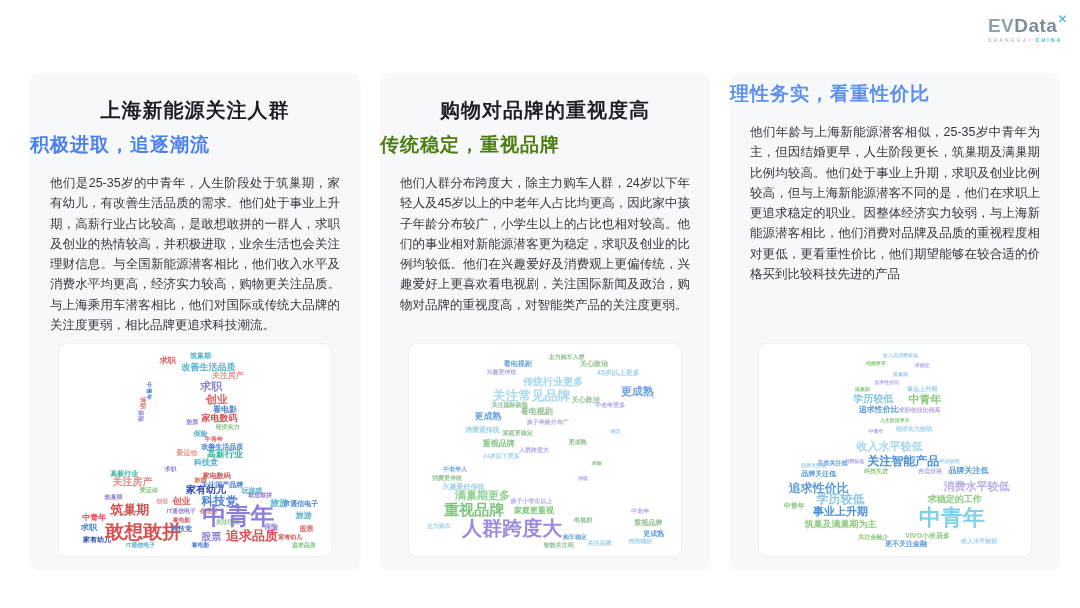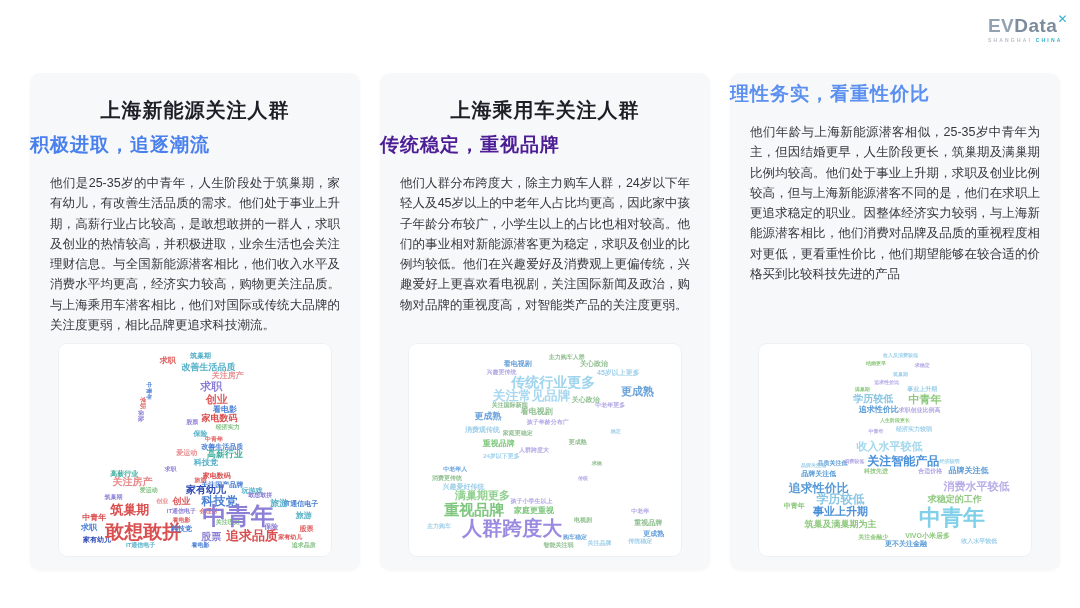--- a/index.html
+++ b/index.html
@@ -105,30 +105,30 @@
           <span class="cw" style="left: 90%; top: 81%; font-size: 8px; color: rgb(84, 176, 200);">旅游</span>
           <span class="cw" style="left: 91%; top: 87%; font-size: 7px; color: rgb(224, 92, 92);">股票</span>
           <span class="cw" style="left: 85%; top: 91%; font-size: 6px; color: rgb(217, 79, 79);">家有幼儿</span>
           <span class="cw" style="left: 90%; top: 95%; font-size: 6px; color: rgb(127, 191, 127);">追求品质</span>
           <span class="cw" style="left: 30%; top: 95%; font-size: 6px; color: rgb(84, 176, 200);">IT通信电子</span>
           <span class="cw" style="left: 52%; top: 95%; font-size: 6px; color: rgb(74, 127, 212);">看电影</span>
         </div>
     </div>
 
     <div class="card">
-      <div class="card-title">上海乘用车关注人群</div>
-      <div class="card-subtitle" style="color: #4c1d95;">传统稳定，重视品牌</div>
+      <div class="card-title">购物对品牌的重视度高</div>
+      <div class="card-subtitle" style="color: #4d7c0f;">传统稳定，重视品牌</div>
       <div class="card-body">他们人群分布跨度大，除主力购车人群，24岁以下年轻人及45岁以上的中老年人占比均更高，因此家中孩子年龄分布较广，小学生以上的占比也相对较高。他们的事业相对新能源潜客更为稳定，求职及创业的比例均较低。他们在兴趣爱好及消费观上更偏传统，兴趣爱好上更喜欢看电视剧，关注国际新闻及政治，购物对品牌的重视度高，对智能类产品的关注度更弱。</div>
       <div class="cloud">
           <span class="cw" style="left: 58%; top: 6%; font-size: 6px; color: rgb(143, 191, 143);">主力购车人群</span>
           <span class="cw" style="left: 40%; top: 9%; font-size: 7px; color: rgb(106, 163, 220);">看电视剧</span>
           <span class="cw" style="left: 68%; top: 9%; font-size: 7px; color: rgb(143, 191, 143);">关心政治</span>
           <span class="cw" style="left: 34%; top: 13%; font-size: 6px; color: rgb(179, 168, 230);">兴趣更传统</span>
           <span class="cw" style="left: 77%; top: 13%; font-size: 7px; color: rgb(159, 208, 234);">45岁以上更多</span>
-          <span class="cw" style="left: 53%; top: 18%; font-size: 14px; color: rgb(159, 212, 238);">传统行业更多</span>
+          <span class="cw" style="left: 53%; top: 18%; font-size: 10px; color: rgb(159, 212, 238);">传统行业更多</span>
           <span class="cw" style="left: 84%; top: 22%; font-size: 11px; color: rgb(106, 163, 220);">更成熟</span>
           <span class="cw" style="left: 45%; top: 24%; font-size: 13px; color: rgb(168, 216, 240);">关注常见品牌</span>
           <span class="cw" style="left: 65%; top: 26%; font-size: 7px; color: rgb(143, 191, 143);">关心政治</span>
           <span class="cw" style="left: 74%; top: 29%; font-size: 6px; color: rgb(179, 168, 230);">中老年更多</span>
           <span class="cw" style="left: 37%; top: 29%; font-size: 6px; color: rgb(143, 191, 143);">关注国际新闻</span>
           <span class="cw" style="left: 29%; top: 34%; font-size: 9px; color: rgb(106, 163, 220);">更成熟</span>
           <span class="cw" style="left: 47%; top: 32%; font-size: 8px; color: rgb(143, 191, 143);">看电视剧</span>
           <span class="cw" style="left: 51%; top: 37%; font-size: 6px; color: rgb(179, 168, 230);">孩子年龄分布广</span>
           <span class="cw" style="left: 27%; top: 40%; font-size: 7px; color: rgb(159, 208, 234);">消费观传统</span>
           <span class="cw" style="left: 40%; top: 42%; font-size: 6px; color: rgb(143, 191, 143);">家庭更稳定</span>

